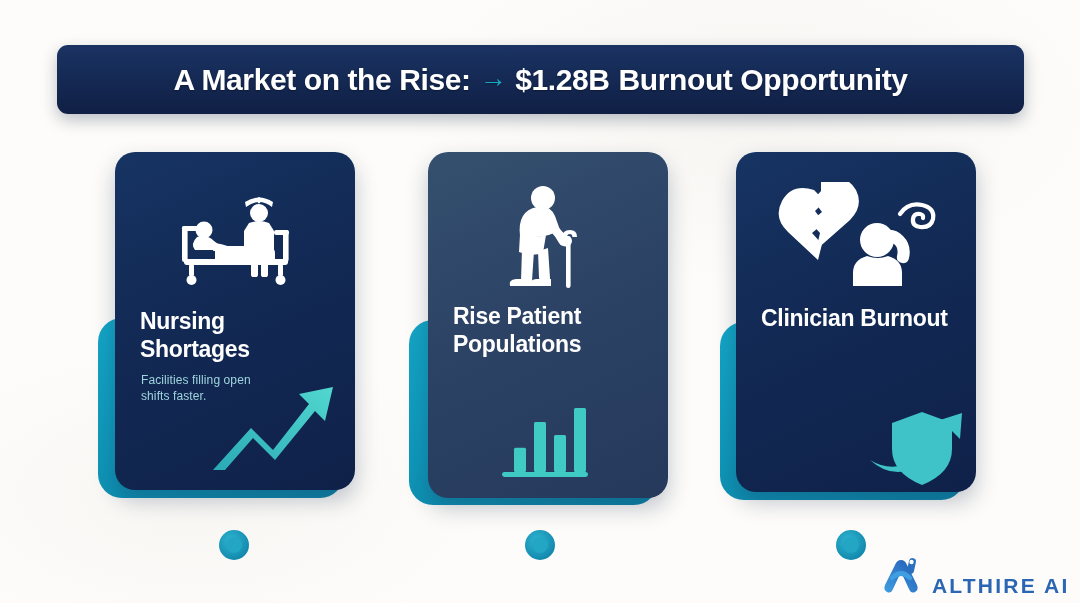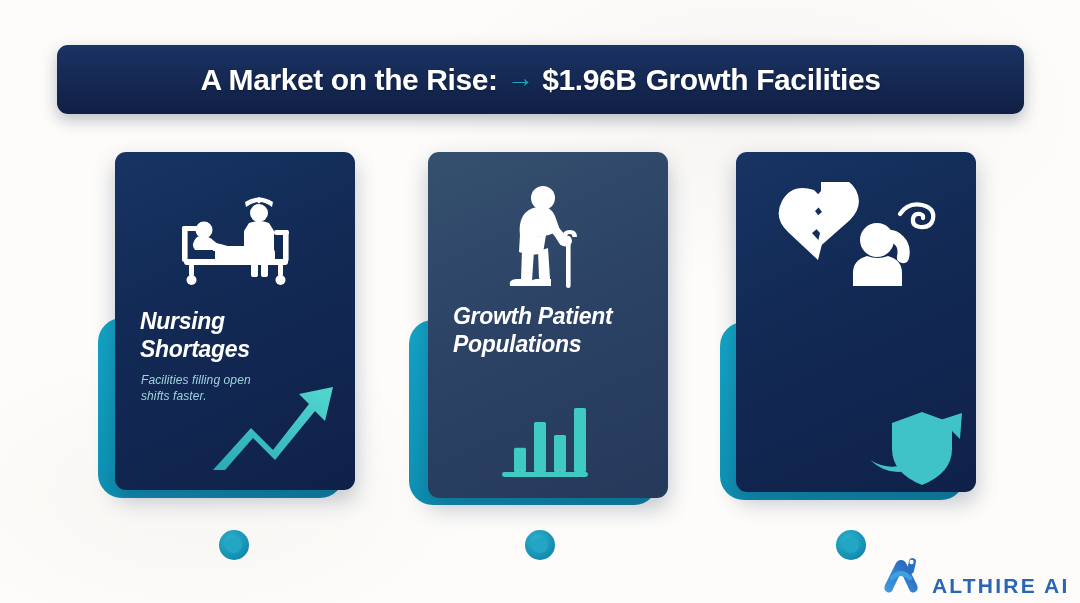--- a/index.html
+++ b/index.html
@@ -71,24 +71,23 @@
 
   
   .card-shadowplate {
     position: absolute;
     border-radius: 24px;
     background: linear-gradient(160deg, #14a5c6 0%, #0f96b8 55%, #0d83a6 100%);
   }
 
   .card {
     position: absolute;
-    border-radius: 11px;
+    border-radius: 20px;
     box-shadow: 0 10px 22px rgba(20,34,70,0.26);
     overflow: hidden;
-    font-style: italic;
   }
 
   .card-dark {
     background: linear-gradient(155deg, #173463 0%, #122a55 40%, #0f2149 100%);
   }
   .card-mid {
     background: linear-gradient(155deg, #35506f 0%, #2c4366 45%, #25395b 100%);
   }
 
   .card-inner {
@@ -159,22 +158,22 @@
 </style>
 </head>
 <body>
 
 <div id="stage">
 
   <div id="title-banner">
     <div id="title-text">
       <span class="title-seg">A Market on the Rise:</span>
       <span id="title-arrow">→</span>
-      <span class="title-seg">$1.96B</span>
-      <span class="title-seg">Growth Facilities</span>
+      <span class="title-seg">$1.28B</span>
+      <span class="title-seg">Burnout Opportunity</span>
     </div>
   </div>
 
   <svg id="connector" viewBox="0 0 1080 603">
     <defs>
       <linearGradient id="lineGrad" x1="0" y1="0" x2="1" y2="0">
         <linearGradient></linearGradient>
         <stop offset="0%" stop-color="#14a8cb"></stop>
         <stop offset="50%" stop-color="#0d93b8"></stop>
         <stop offset="100%" stop-color="#1490b6"></stop>
@@ -304,21 +303,21 @@
                 <rect x="14" y="45.68" width="12" height="24.32" rx="1.5"></rect>
                 <rect x="34" y="20.08" width="12" height="49.92" rx="1.5"></rect>
                 <rect x="54" y="32.88" width="12" height="37.12" rx="1.5"></rect>
                 <rect x="74" y="6" width="12" height="64" rx="1.5"></rect>
               </g>
             <rect x="2" y="70" width="86" height="5" rx="2.4" fill="#3fcac3"></rect>
           </svg>
         </div>
 
         <div class="card-heading" style="left:25px; top:150px; width:210px;">
-          <span>Growth Patient Populations</span>
+          <span>Rise Patient Populations</span>
         </div>
       </div>
     </div>
   </div>
 
   <div class="card-slot" style="left:0; top:0; width:1080px; height:603px;">
     <div class="card-shadowplate" style="left:720px; top:322px; width:245px; height:178px;"></div>
     <div class="card card-dark" style="left:736px; top:152px; width:240px; height:340px;">
       <div class="card-inner">
 
@@ -345,20 +344,23 @@
           <svg width="104" height="95" viewBox="0 0 104 95" aria-hidden="true">
             <g>
 
               <path d="M56 14 l30 11 v26 q0 24 -30 36 q-30 -12 -30 -36 v-26 z" fill="#3fc2c8"></path>
 
               <path d="M4 62 q26 16 54 -6 q16 -12 24 -30 l-11 -3 l25 -8 l-2 26 l-8 -8 q-10 21 -29 33 q-29 18 -53 -4 z" fill="#3fc2c8"></path>
             </g>
           </svg>
         </div>
 
+        <div class="card-heading" style="left:25px; top:152px; width:200px;">
+          <span>Clinician Burnout</span>
+        </div>
       </div>
     </div>
   </div>
 
   <div id="logo">
     <span>
       <svg width="44" height="38" viewBox="0 0 44 38" aria-hidden="true">
         <defs>
           <linearGradient id="logoGrad" x1="0" y1="1" x2="1" y2="0">
             <stop offset="0%" stop-color="#3f9fe0"></stop>

